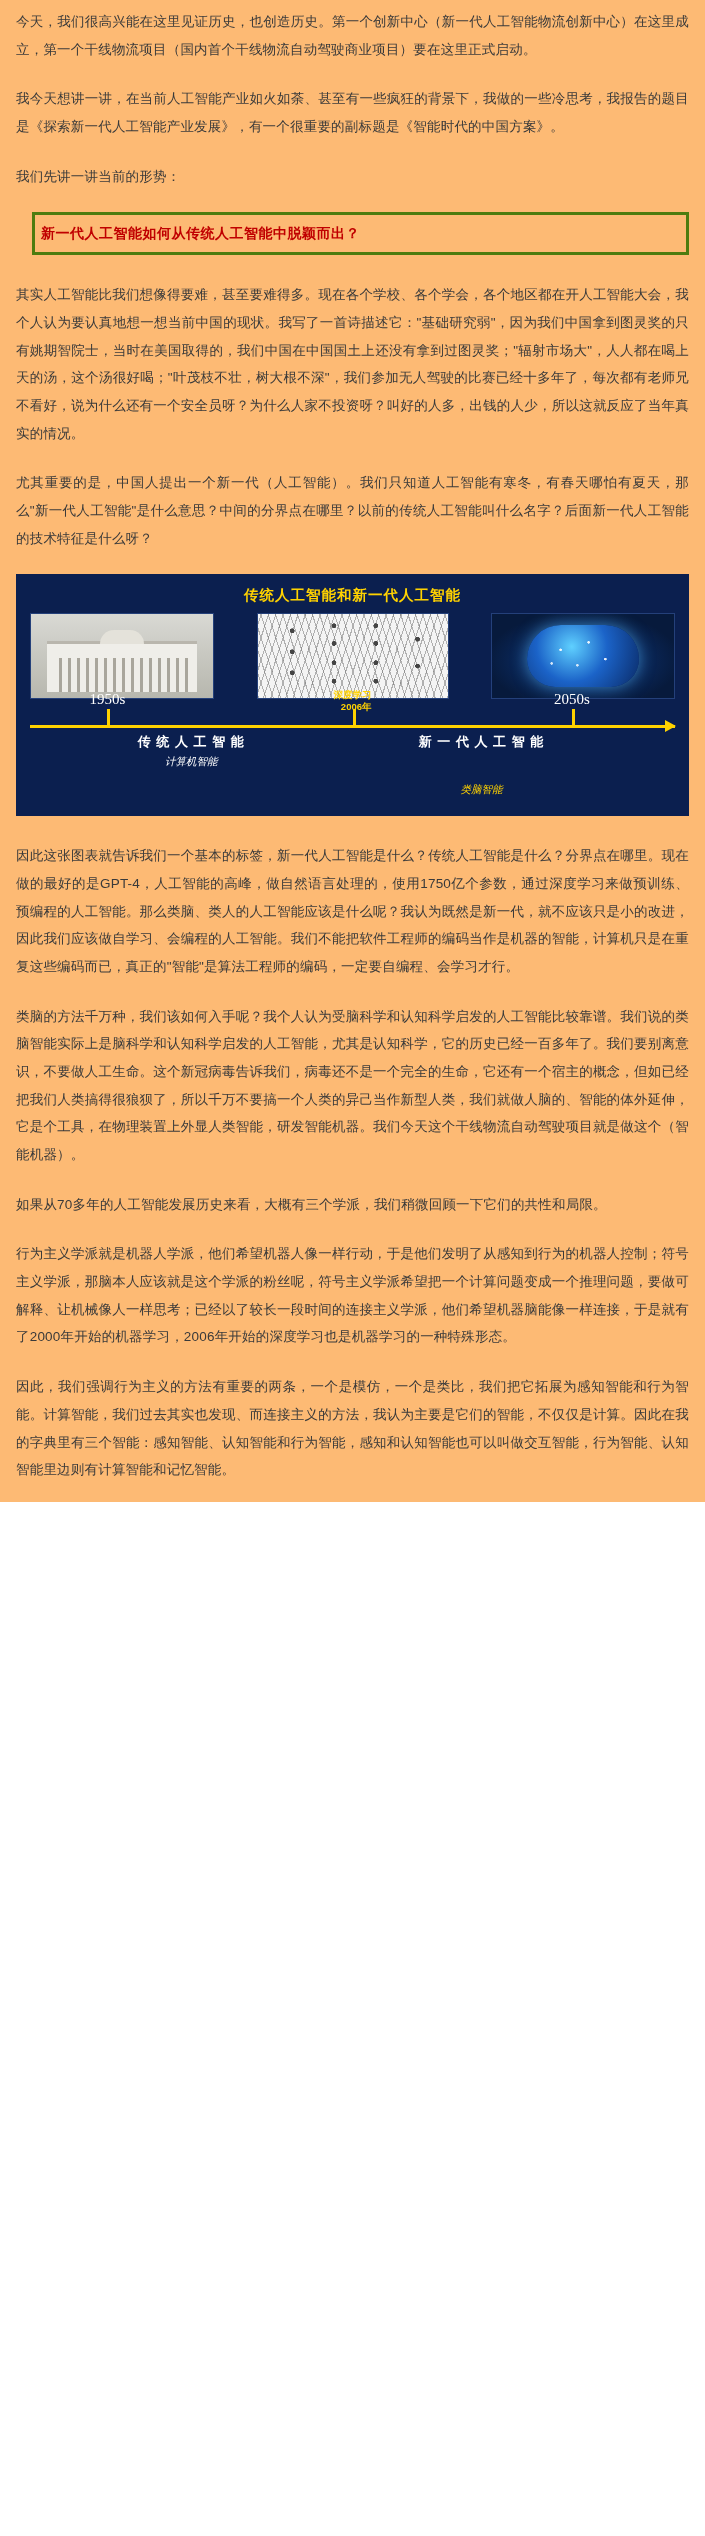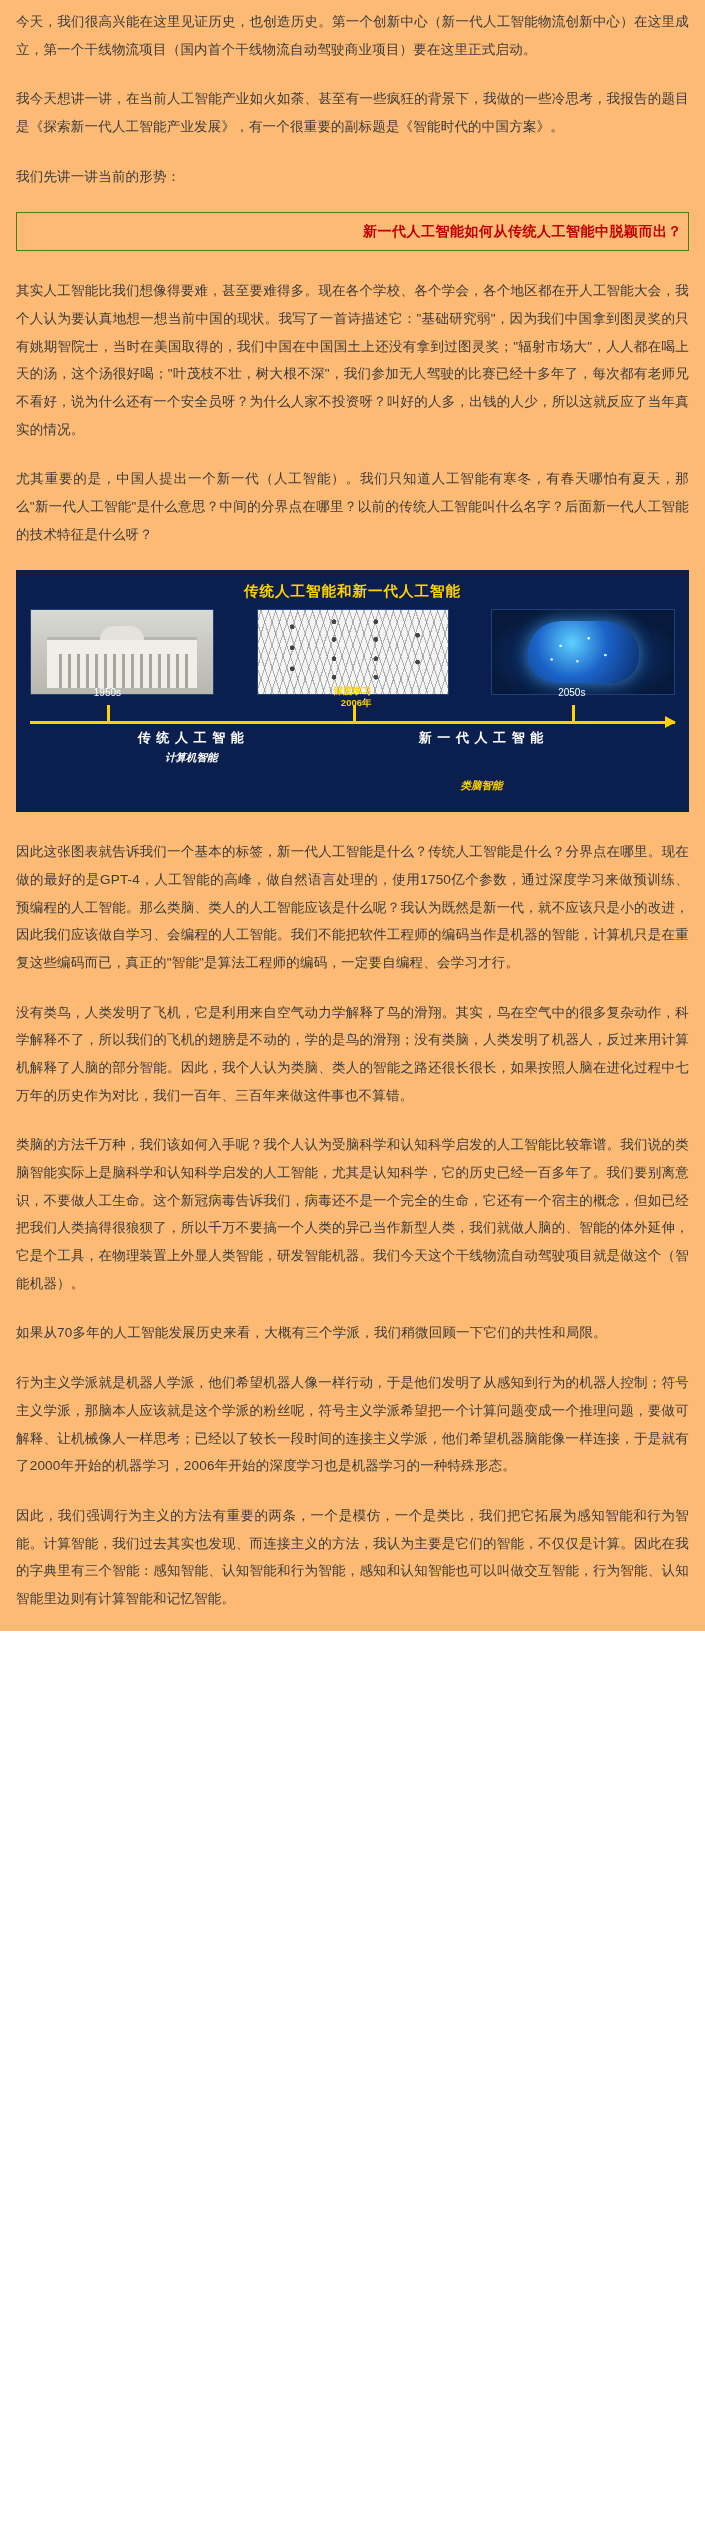--- a/index.html
+++ b/index.html
@@ -22,24 +22,24 @@
     font-size: 13.5px;
     line-height: 2.05;
     color: #3a3a3a;
     margin: 0 0 22px 0;
     text-align: justify;
     letter-spacing: 0.2px;
   }
   p.para:last-child { margin-bottom: 0; }
 
   .highlight-box {
-    border: 1px solid #4d7c0f;
+    border: 3px solid #4d7c0f;
     padding: 9px 6px;
-    margin: 6px 0 26px 0;
-    text-align: right;
+    margin: 6px 0 26px 16px;
+    text-align: left;
   }
   .highlight-box .hl-text {
     color: #c00000;
     font-weight: bold;
     font-size: 14px;
     letter-spacing: 0.5px;
   }
 
   
   .figure {
@@ -165,23 +165,24 @@
   .tick {
     position: absolute;
     top: 6px;
     width: 3px; height: 16px;
     background: #ffd200;
   }
   .tick-label {
     position: absolute;
     top: -12px;
     color: #ffffff;
-    font-size: 10px;
-    transform: translateX(-50%);
-    white-space: nowrap;
+    font-size: 15px;
+    transform: translateX(-50%);
+    white-space: nowrap;
+    font-family: Liberation Serif, serif;
   }
   .deep-label {
     position: absolute;
     top: -14px;
     color: #ffd200;
     font-size: 9.5px;
     font-weight: bold;
     text-align: center;
     transform: translateX(-50%);
     line-height: 1.25;
@@ -195,21 +196,21 @@
     font-weight: bold;
     transform: translateX(-50%);
     white-space: nowrap;
     letter-spacing: 1px;
   }
   .sub-era {
     position: absolute;
     top: 52px;
     font-size: 10.5px;
     font-style: italic;
-    font-weight: bold;
+    font-weight: normal;
     transform: translateX(-50%);
     white-space: nowrap;
   }
   .sub-left { color: #ffffff; }
   .sub-right { color: #ffd200; margin-top: 28px; }
 </style>
 </head>
 <body>
 
 <div class="page">
@@ -260,19 +261,18 @@
 
       <div class="era" style="left:25%;">传 统 人 工 智 能</div>
       <div class="sub-era sub-left" style="left:25%;">计算机智能</div>
 
       <div class="era" style="left:70%;">新 一 代 人 工 智 能</div>
       <div class="sub-era sub-right" style="left:70%;">类脑智能</div>
     </div>
   </div>
 
   <p class="para">因此这张图表就告诉我们一个基本的标签，新一代人工智能是什么？传统人工智能是什么？分界点在哪里。现在做的最好的是GPT-4，人工智能的高峰，做自然语言处理的，使用1750亿个参数，通过深度学习来做预训练、预编程的人工智能。那么类脑、类人的人工智能应该是什么呢？我认为既然是新一代，就不应该只是小的改进，因此我们应该做自学习、会编程的人工智能。我们不能把软件工程师的编码当作是机器的智能，计算机只是在重复这些编码而已，真正的"智能"是算法工程师的编码，一定要自编程、会学习才行。</p>
-  <p class="para">没有类鸟，人类发明了飞机，它是利用来自空气动力学解释了鸟的滑翔。其实，鸟在空气中的很多复杂动作，科学解释不了，所以我们的飞机的翅膀是不动的，学的是鸟的滑翔；没有类脑，人类发明了机器人，反过来用计算机解释了人脑的部分智能。因此，我个人认为类脑、类人的智能之路还很长很长，如果按照人脑在进化过程中七万年的历史作为对比，我们一百年、三百年来做这件事也不算错。</p>
   <p class="para">类脑的方法千万种，我们该如何入手呢？我个人认为受脑科学和认知科学启发的人工智能比较靠谱。我们说的类脑智能实际上是脑科学和认知科学启发的人工智能，尤其是认知科学，它的历史已经一百多年了。我们要别离意识，不要做人工生命。这个新冠病毒告诉我们，病毒还不是一个完全的生命，它还有一个宿主的概念，但如已经把我们人类搞得很狼狈了，所以千万不要搞一个人类的异己当作新型人类，我们就做人脑的、智能的体外延伸，它是个工具，在物理装置上外显人类智能，研发智能机器。我们今天这个干线物流自动驾驶项目就是做这个（智能机器）。</p>
   <p class="para">如果从70多年的人工智能发展历史来看，大概有三个学派，我们稍微回顾一下它们的共性和局限。</p>
   <p class="para">行为主义学派就是机器人学派，他们希望机器人像一样行动，于是他们发明了从感知到行为的机器人控制；符号主义学派，那脑本人应该就是这个学派的粉丝呢，符号主义学派希望把一个计算问题变成一个推理问题，要做可解释、让机械像人一样思考；已经以了较长一段时间的连接主义学派，他们希望机器脑能像一样连接，于是就有了2000年开始的机器学习，2006年开始的深度学习也是机器学习的一种特殊形态。</p>
   <p class="para">因此，我们强调行为主义的方法有重要的两条，一个是模仿，一个是类比，我们把它拓展为感知智能和行为智能。计算智能，我们过去其实也发现、而连接主义的方法，我认为主要是它们的智能，不仅仅是计算。因此在我的字典里有三个智能：感知智能、认知智能和行为智能，感知和认知智能也可以叫做交互智能，行为智能、认知智能里边则有计算智能和记忆智能。</p>
 
 </div>
 
 </body></html>

